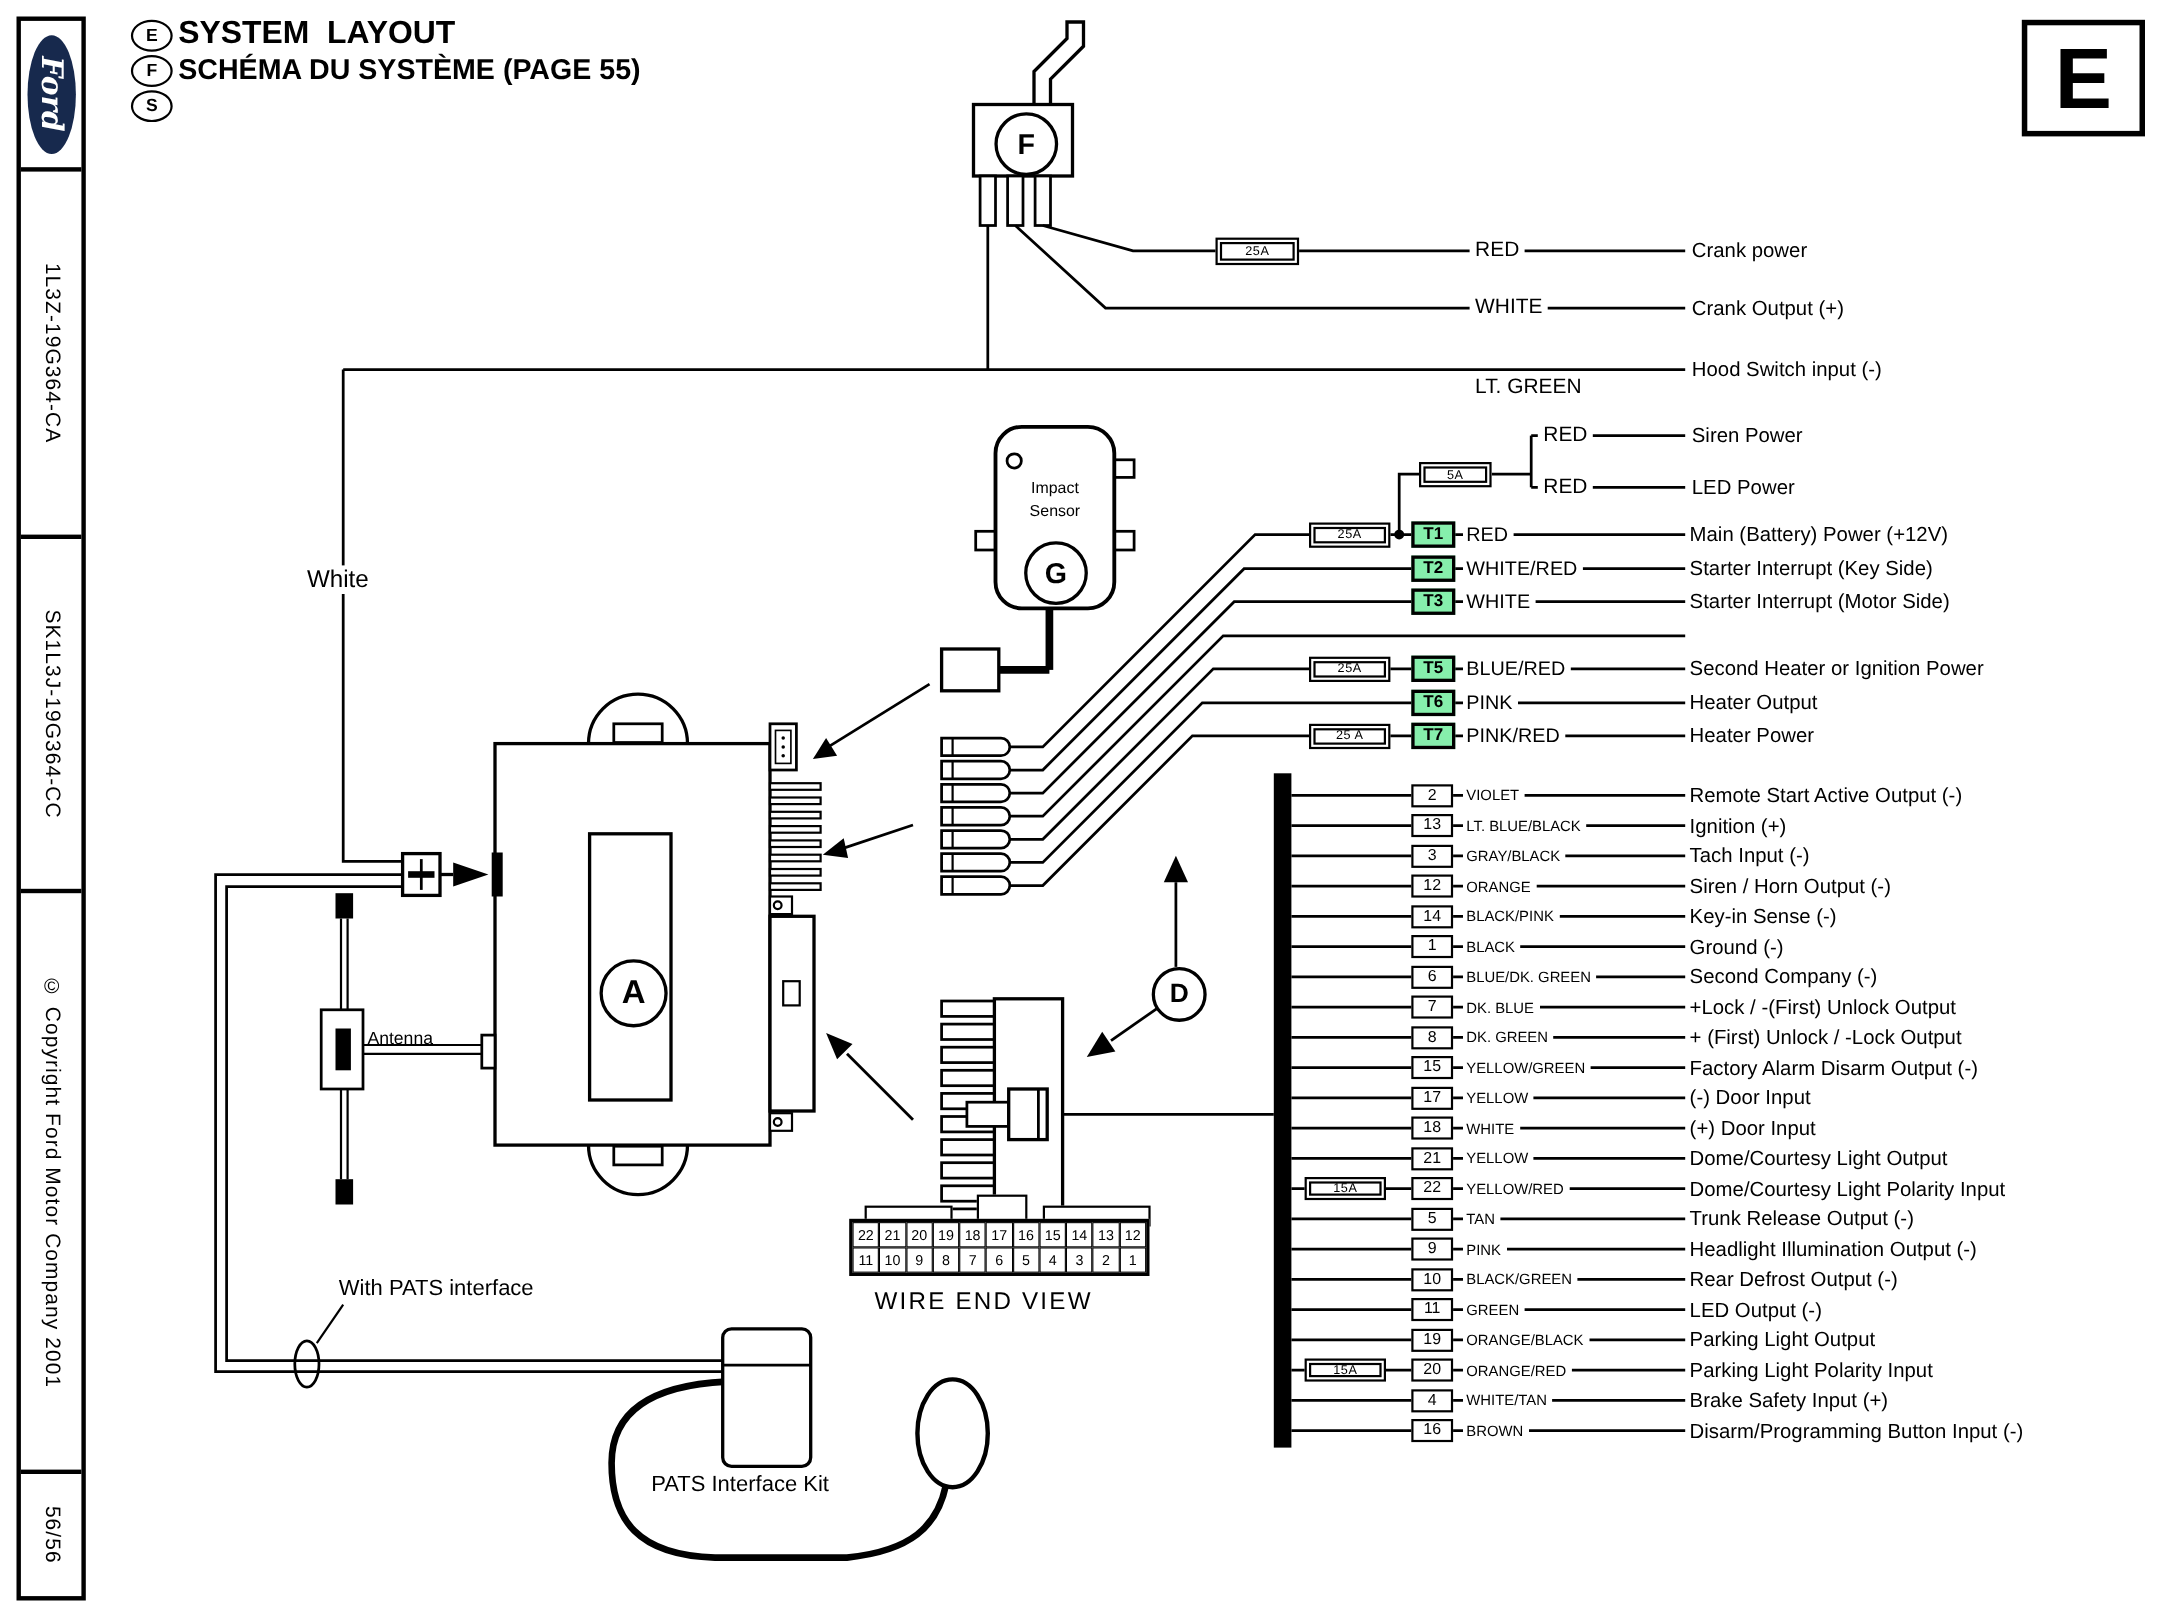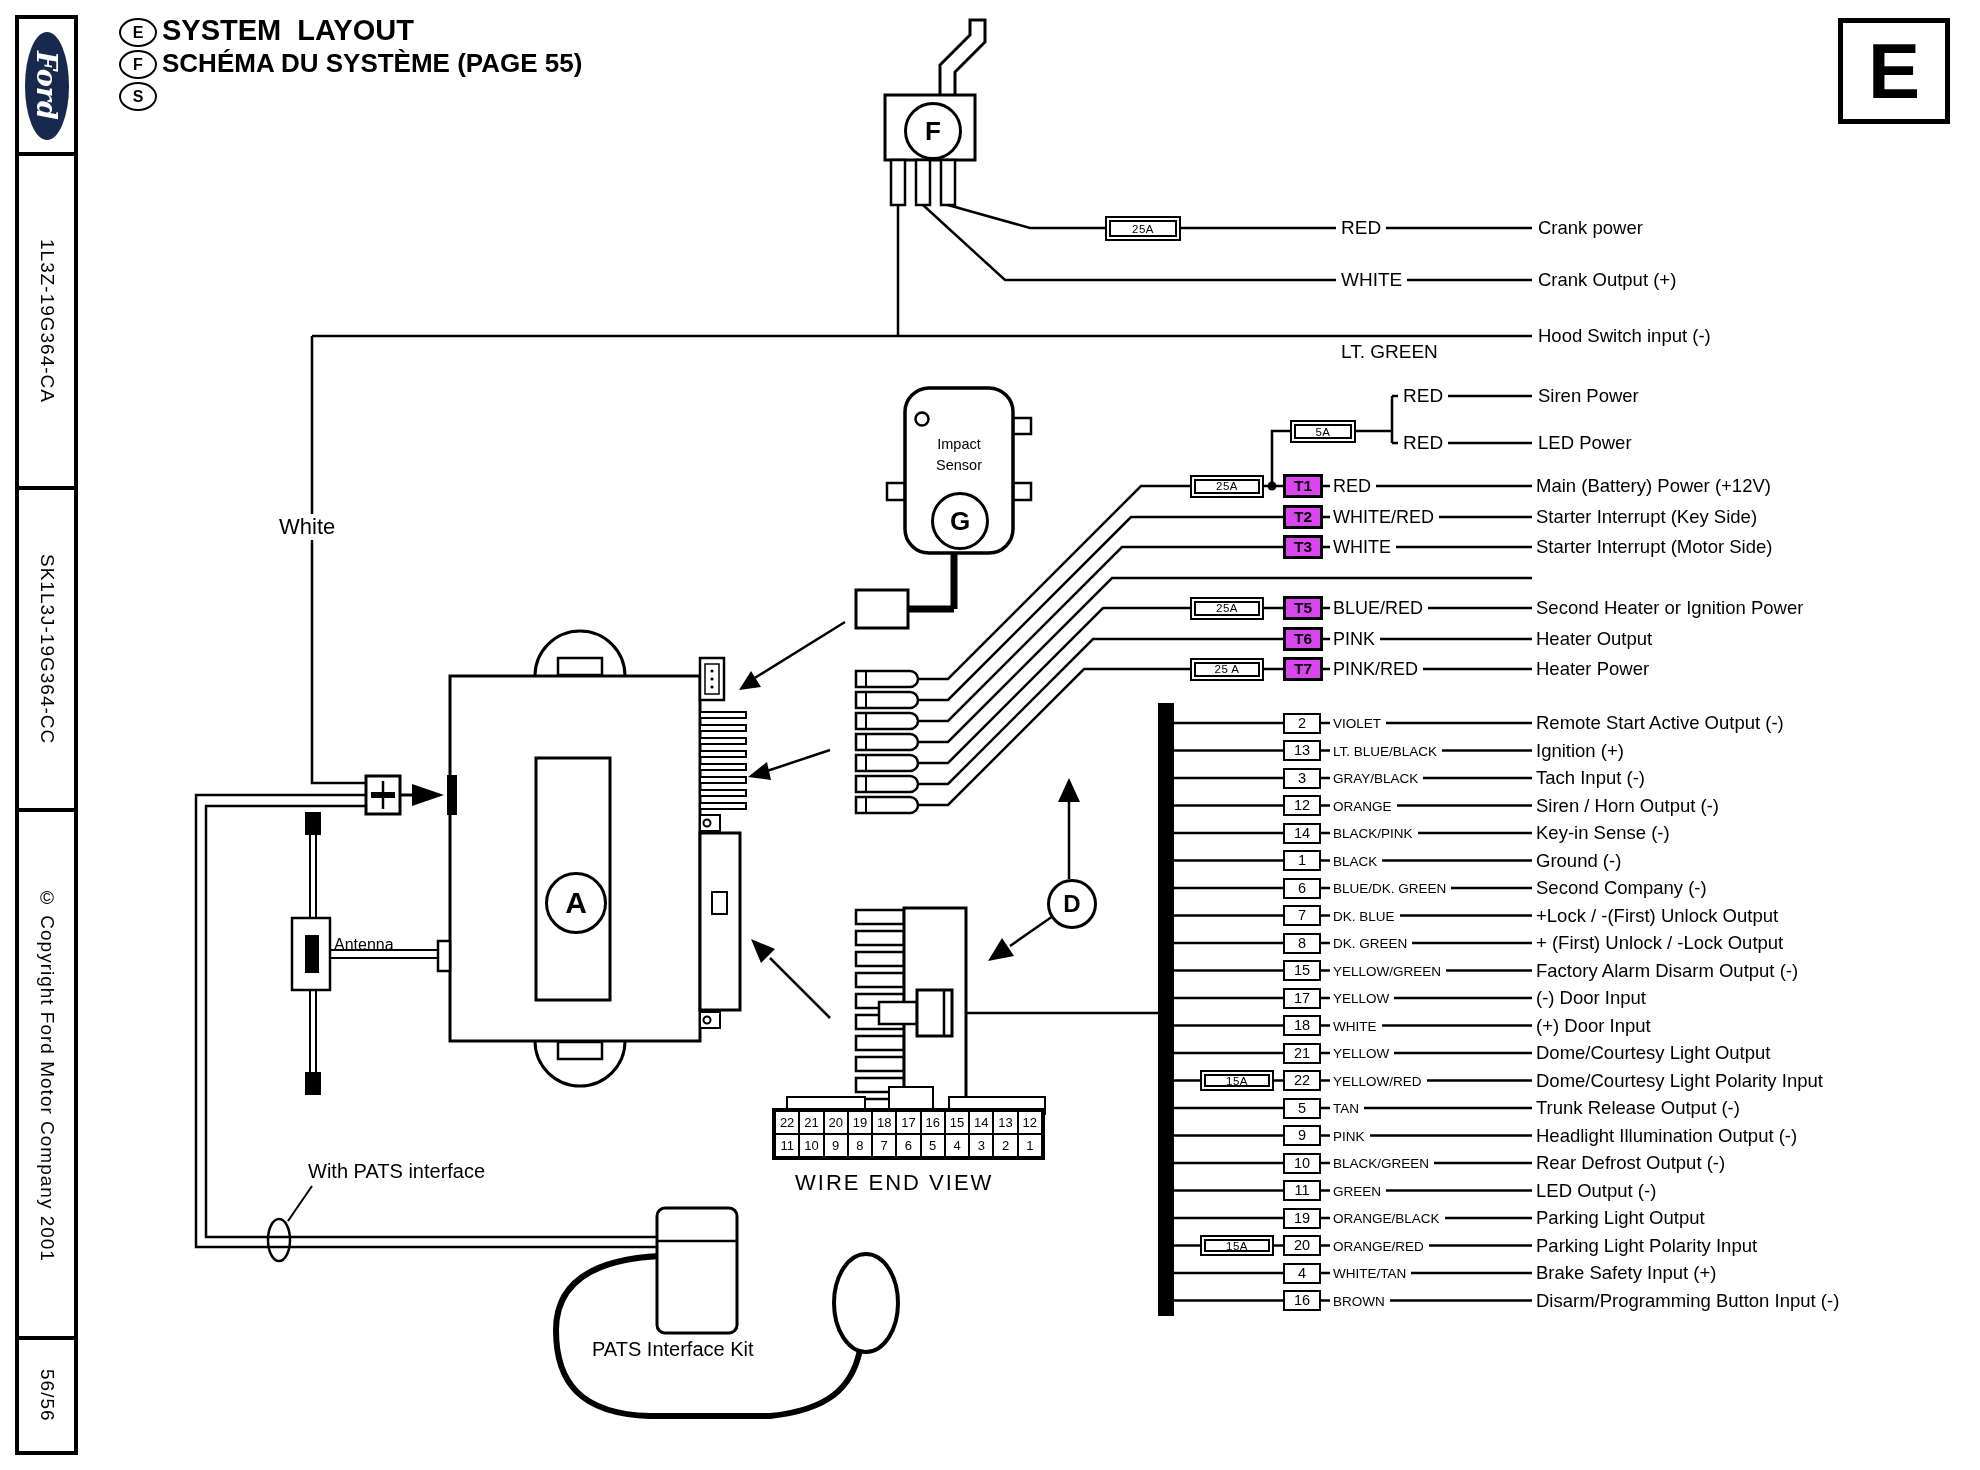--- a/index.html
+++ b/index.html
@@ -40,26 +40,26 @@
   
   .wlabel{position:absolute;transform:translateY(-50%);font-size:19px;background:#fff;
           padding:0 5px;white-space:nowrap;z-index:2;}
   .wdesc{position:absolute;transform:translateY(-50%);font-size:18.5px;white-space:nowrap;z-index:2;}
 
   
   .rowgroup{position:absolute;left:1158px;top:0;width:822px;height:100%;z-index:2;}
   .prow,.trow{position:absolute;left:0;width:822px;}
   .prow{height:28px;}
   .trow{height:30px;}
-  .rfuse{position:absolute;left:42px;top:calc(50% - 10.5px);width:74px;height:21px;}
+  .rfuse{position:absolute;left:28px;top:calc(50% - 10.5px);width:74px;height:21px;}
   .tfuse{position:absolute;left:32px;top:calc(50% - 11.5px);width:74px;height:23px;}
   .rnum{position:absolute;left:125px;top:calc(50% - 10.5px);width:38px;height:21px;border:2.5px solid #000;
         box-sizing:border-box;background:#fff;text-align:center;font-size:14.5px;line-height:16px;}
   .tnum{position:absolute;left:125px;top:calc(50% - 12px);width:40px;height:24px;border:3px solid #000;
-        box-sizing:border-box;background:#d946ef;text-align:center;font-weight:bold;font-size:15.5px;line-height:18px;}
+        box-sizing:border-box;background:#86efac;text-align:center;font-weight:bold;font-size:15.5px;line-height:18px;}
   .rcolor{position:absolute;left:172px;top:50%;transform:translateY(-50%);background:#fff;
           padding:0 5px 0 3px;font-size:13.5px;white-space:nowrap;}
   .tcolor{position:absolute;left:172px;top:50%;transform:translateY(-50%);background:#fff;
           padding:0 5px 0 3px;font-size:18px;white-space:nowrap;}
   .rdesc{position:absolute;left:378px;top:50%;transform:translateY(-50%);font-size:18.5px;white-space:nowrap;}
 
   
   .plain{position:absolute;white-space:nowrap;z-index:2;}
 
   

